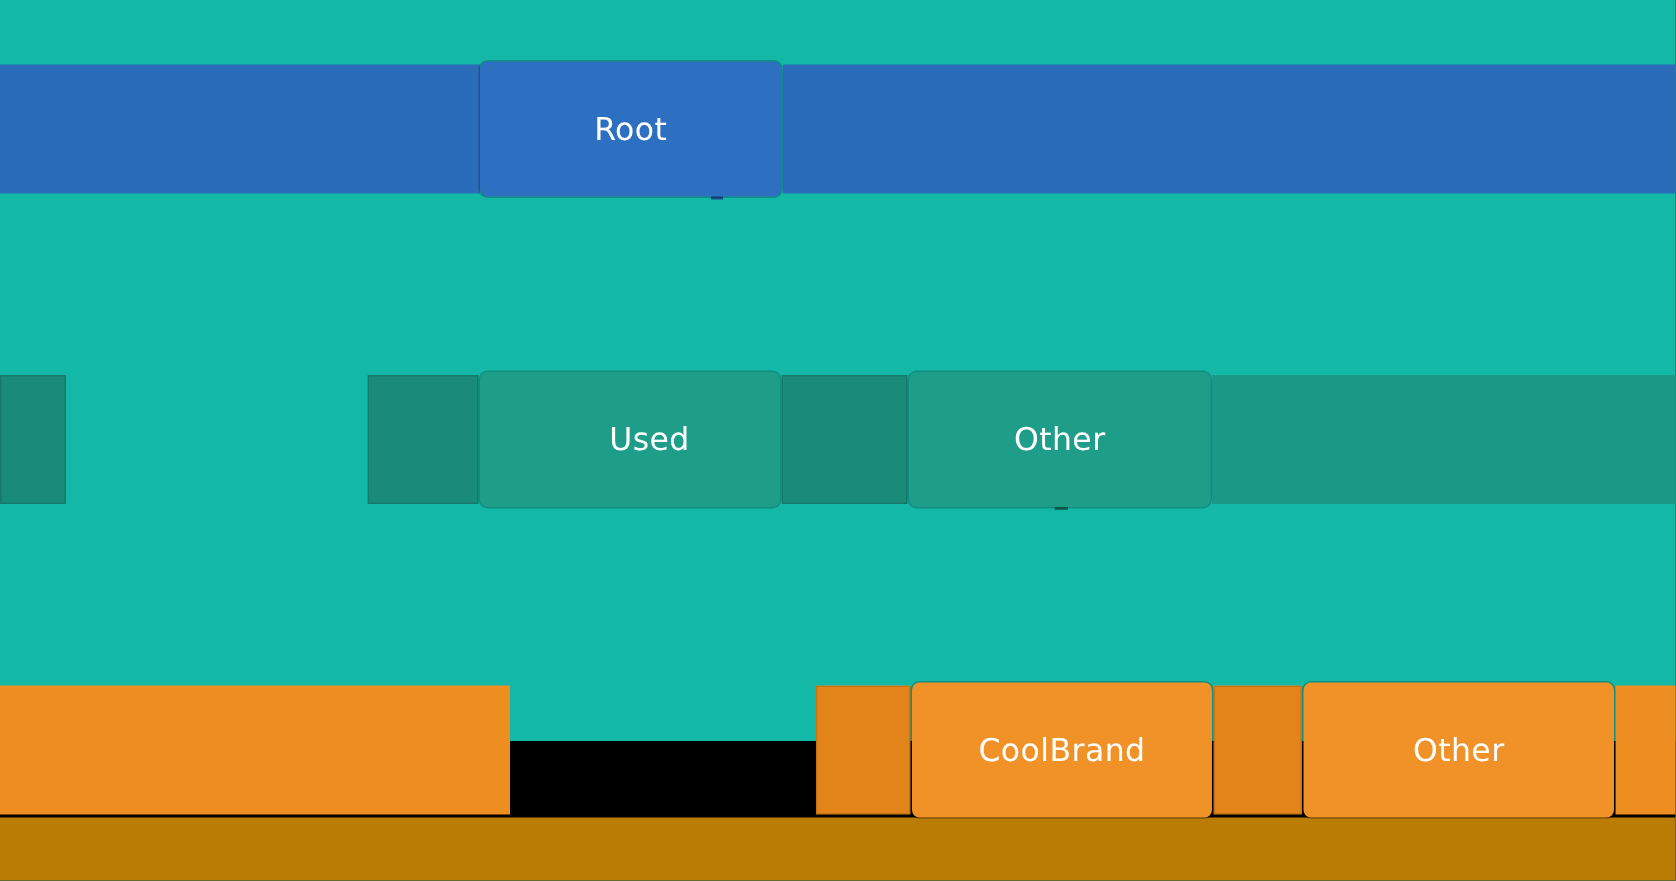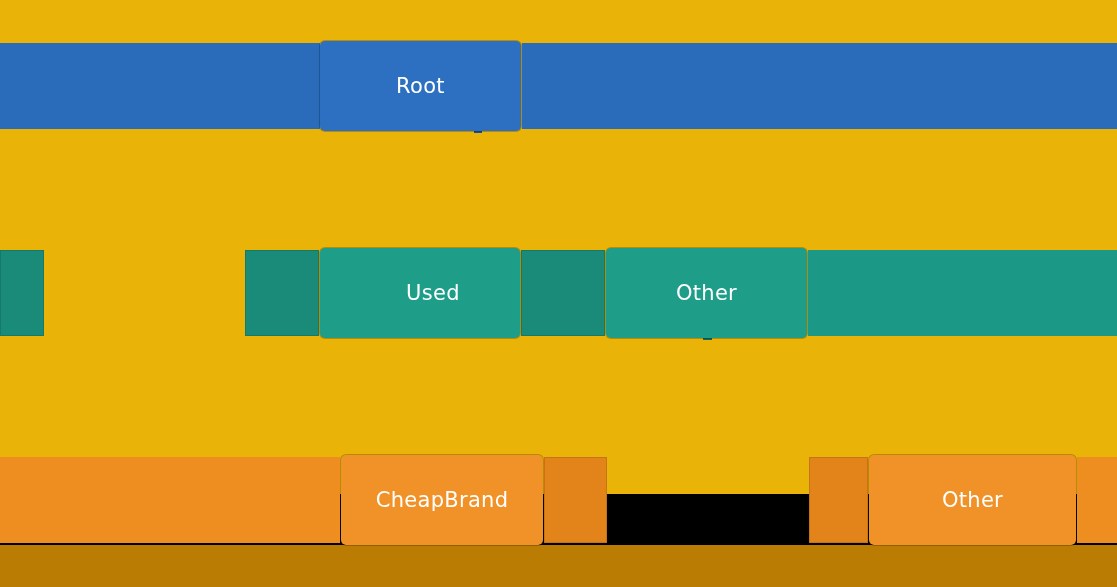--- a/index.html
+++ b/index.html
@@ -5,21 +5,21 @@
   html,body{margin:0;padding:0;}
   body{
     width:1117px;height:587px;
     background:#000;
     overflow:hidden;
     font-family:"DejaVu Sans","Liberation Sans",sans-serif;
   }
   .chart{
     position:relative;
     width:1117px;height:494px;
-    background:#eab308;
+    background:#14b8a6;
   }
   .seg{
     position:absolute;
     box-sizing:border-box;
     display:flex;
     align-items:center;
     justify-content:center;
   }
   .seg.labeled{
     border-radius:5px;
@@ -62,23 +62,23 @@
     <div class="seg labeled" style="left: 320px; width: 200px; top: 248px; height: 90px; background: rgb(30, 157, 137); padding-left: 26px;">
       <span class="lbl">Used</span>
     </div>
     <div class="seg dark" style="left: 521px; width: 84px; top: 250px; height: 86px; background: rgb(25, 139, 120);"></div>
     <div class="seg labeled" style="left: 606px; width: 201px; top: 248px; height: 90px; background: rgb(30, 157, 137);">
       <span class="lbl">Other</span>
     </div>
     <div class="seg plain" style="left: 808px; width: 309px; top: 250px; height: 86px; background: rgb(27, 152, 134);"></div>
     <div class="nub" style="left: 703px; width: 9px; top: 336px; height: 4px; background: rgb(14, 107, 90);"></div>
     <div class="seg plain" style="left: 0px; width: 340px; top: 457px; height: 86px; background: rgb(238, 142, 33);"></div>
-    <div class="seg labeled" style="left: 341px; width: 202px; top: 455px; height: 90px; background: rgb(240, 146, 39);">
-      <span class="lbl">CheapBrand</span>
+    <div class="seg dark" style="left: 544px; width: 63px; top: 457px; height: 86px; background: rgb(227, 132, 26);"></div>
+    <div class="seg labeled" style="left: 608px; width: 200px; top: 455px; height: 90px; background: rgb(240, 146, 39);">
+      <span class="lbl">CoolBrand</span>
     </div>
-    <div class="seg dark" style="left: 544px; width: 63px; top: 457px; height: 86px; background: rgb(227, 132, 26);"></div>
     <div class="seg dark" style="left: 809px; width: 59px; top: 457px; height: 86px; background: rgb(227, 132, 26);"></div>
     <div class="seg labeled" style="left: 869px; width: 207px; top: 455px; height: 90px; background: rgb(240, 146, 39);">
       <span class="lbl">Other</span>
     </div>
     <div class="seg plain" style="left: 1077px; width: 40px; top: 457px; height: 86px; background: rgb(238, 142, 33);"></div>
     <div class="footer-strip" style="left: 0px; top: 545px; width: 1117px; height: 42px; background: rgb(187, 124, 3);"></div>
   </div>
 
 </body></html>

